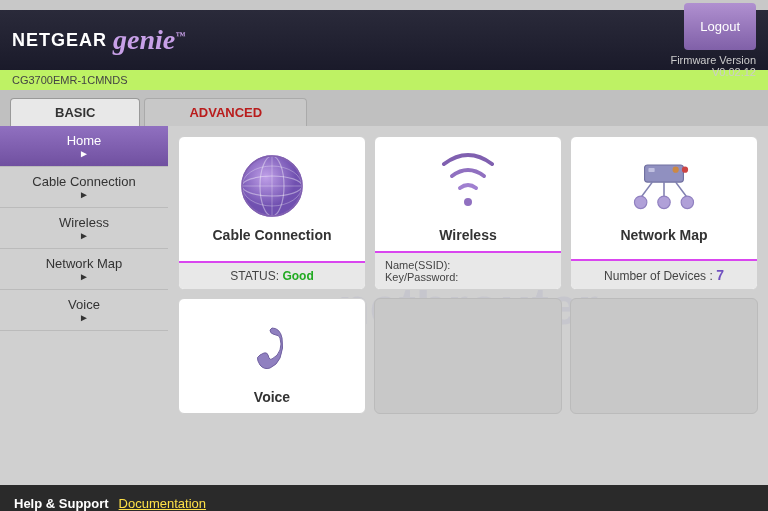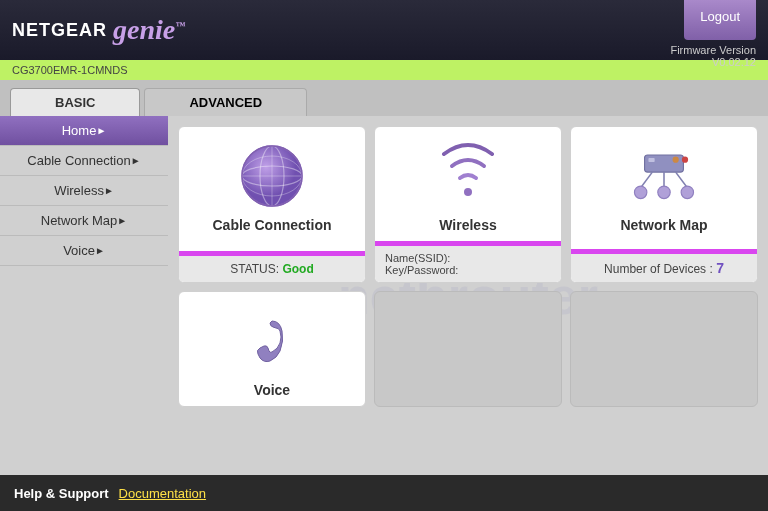--- a/index.html
+++ b/index.html
@@ -13,20 +13,21 @@
 
     
     .header {
       background: #1a1a2e;
       background: linear-gradient(to bottom, #2a2a3a, #1a1a2a);
       height: 60px;
       display: flex;
       align-items: center;
       justify-content: space-between;
       padding: 0 12px;
+      margin-top: 10px;
     }
     .logo-area {
       display: flex;
       align-items: center;
     }
     .logo-netgear {
       color: white;
       font-size: 18px;
       font-weight: bold;
       letter-spacing: 1px;
@@ -99,21 +100,21 @@
       border: 1px solid #999;
       border-bottom: none;
     }
     .tab-basic {
       background: #e8e8e8;
       color: #333;
       z-index: 2;
     }
     .tab-advanced {
       background: #c8c8c8;
-      color: #000000;
+      color: #b91c1c;
       margin-left: 4px;
       border: 1px solid #aaa;
       border-bottom: none;
       text-align: right;
     }
 
     
     .main-content {
       display: flex;
       height: calc(511px - 60px - 20px - 36px - 36px);
@@ -122,26 +123,27 @@
 
     
     .sidebar {
       width: 168px;
       background: #d0d0d0;
       flex-shrink: 0;
     }
     .sidebar-item {
       display: flex;
       align-items: center;
-      justify-content: center;
+      justify-content: flex-end;
       padding: 7px 12px;
       cursor: pointer;
       font-size: 13px;
       color: #333;
       border-bottom: 1px solid #bbb;
+      flex-direction: column;
     }
     .sidebar-item.active {
       background: linear-gradient(to bottom, #9070c0, #7050a0);
       color: white;
     }
     .sidebar-arrow {
       font-size: 10px;
       color: inherit;
     }
 
@@ -209,21 +211,21 @@
     .card-title {
       font-size: 14px;
       font-weight: bold;
       color: #333;
       text-align: center;
     }
 
     .card-status {
       width: 100%;
       background: #e8e8e8;
-      border-top: 5px solid #d946ef;
+      border-top: 2px solid #d946ef;
       padding: 6px 12px;
       font-size: 12px;
       color: #444;
       text-align: center;
     }
 
     .status-good { color: #22aa22; font-weight: bold; }
     .status-ready { color: #22aa22; font-weight: bold; }
     .status-number { color: #7050c0; font-weight: bold; font-size: 14px; }
 

